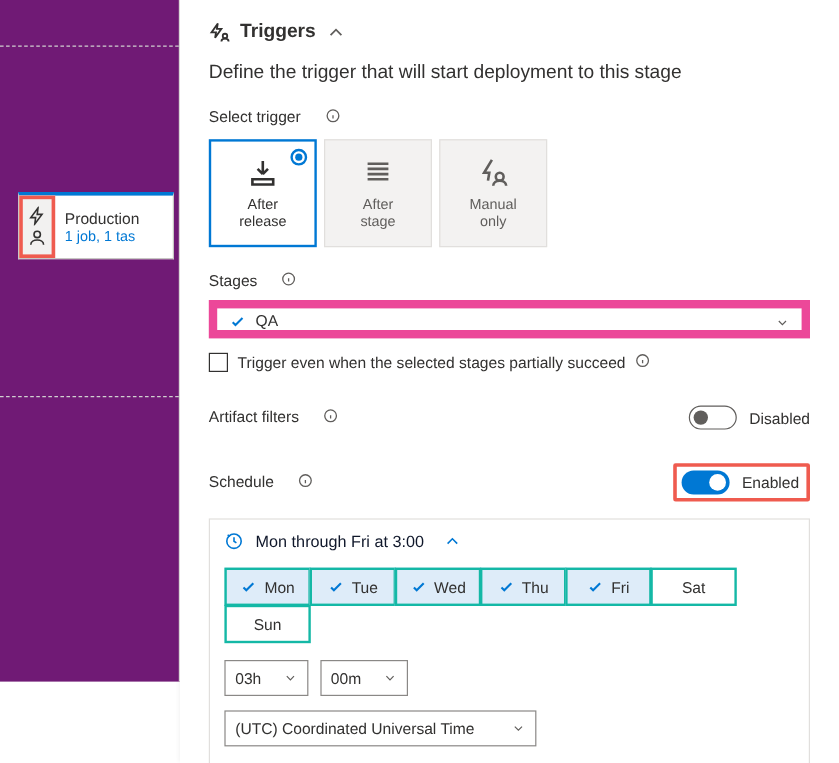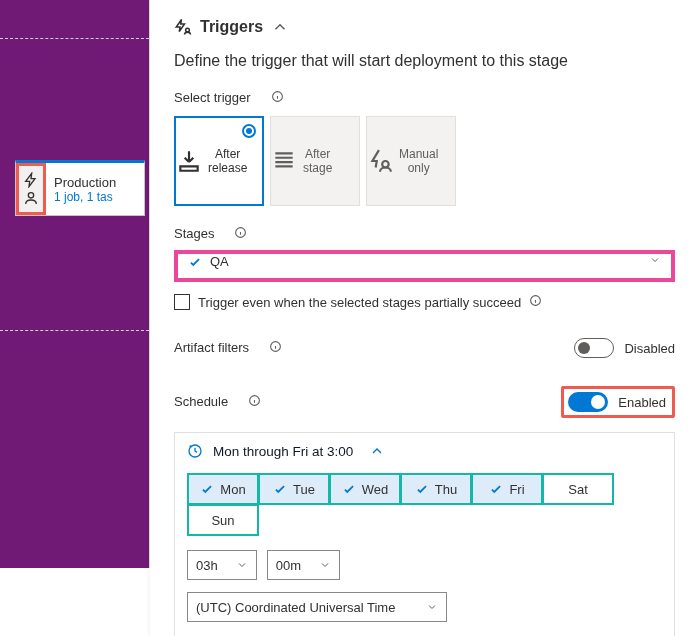--- a/index.html
+++ b/index.html
@@ -62,40 +62,42 @@
   .panel-header svg { width: 18px; height: 18px; }
   .panel-sub { font-size: 16px; color: #323130; margin-top: 16px; }
   .section-label { font-size: 13px; color: #323130; margin-top: 20px; display: flex; align-items: flex-start; gap: 20px; }
   .inline-info svg { width: 13px; height: 13px; color: #605e5c; }
   .trigger-cards { display: flex; gap: 6px; margin-top: 10px; }
   .trigger-card {
     width: 90px; height: 90px;
     border: 1px solid #e1dfdd;
     background: #f3f2f1;
     display: flex;
+    flex-direction: column;
     align-items: center;
+    justify-content: center;
     gap: 6px;
     font-size: 12px;
     color: #605e5c;
     text-align: center;
     position: relative;
     cursor: pointer;
   }
   .trigger-card.selected { border: 2px solid #0078d4; background: #fff; color: #323130; }
   .trigger-card svg.card-icon { width: 26px; height: 26px; }
   .radio-dot { position: absolute; top: 6px; right: 6px; width: 14px; height: 14px; border: 2px solid #0078d4; border-radius: 50%; display: none; }
   .radio-dot::after { content: ""; position: absolute; top: 2px; left: 2px; width: 6px; height: 6px; background: #0078d4; border-radius: 50%; }
   .trigger-card.selected .radio-dot { display: block; }
 
   .stage-select {
     margin-top: 8px;
-    border: 4px solid #ec4899;
+    border: 7px solid #ec4899;
     height: 32px;
     display: flex;
-    align-items: flex-start;
+    align-items: flex-end;
     padding: 0 10px;
     justify-content: space-between;
     cursor: pointer;
   }
   .stage-select-left { display: flex; align-items: center; gap: 8px; color: #0078d4; }
   .check { width: 14px; height: 14px; }
   .chev { width: 12px; height: 12px; color: #605e5c; }
 
   .checkbox-row { display: flex; align-items: center; gap: 8px; margin-top: 12px; font-size: 13px; }
   .cbox { width: 16px; height: 16px; border: 1px solid #323130; cursor: pointer; }

